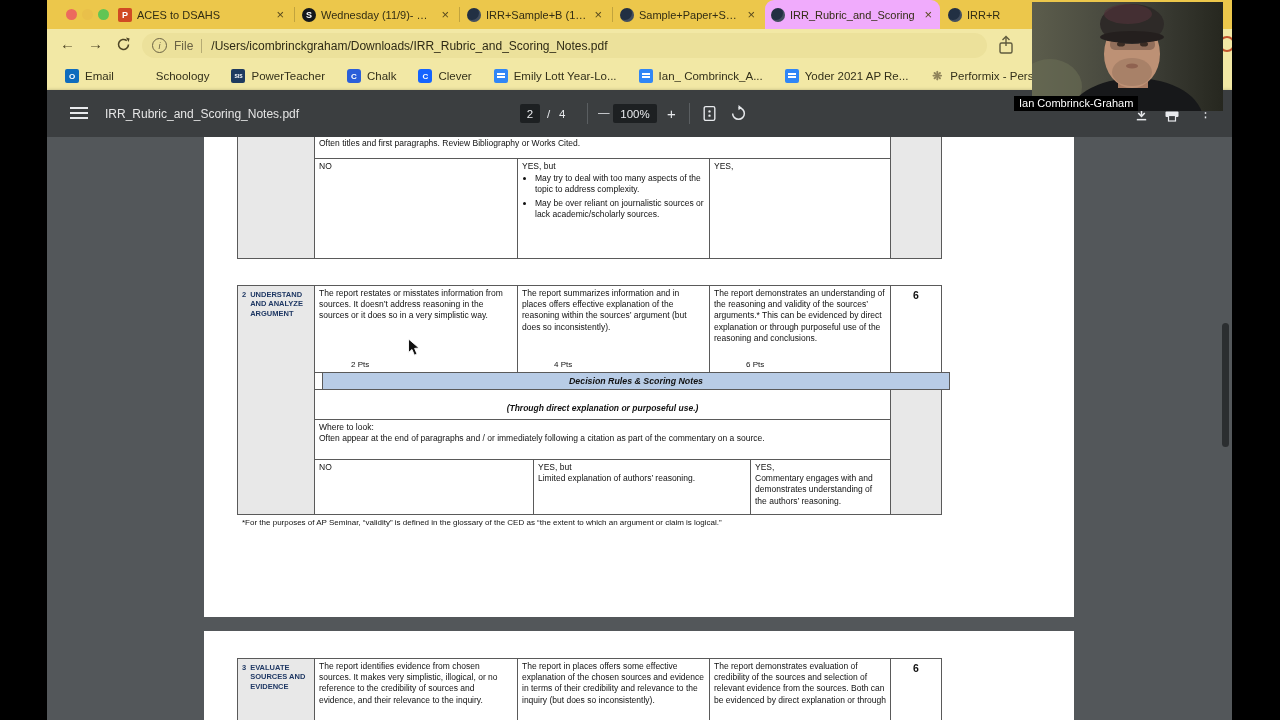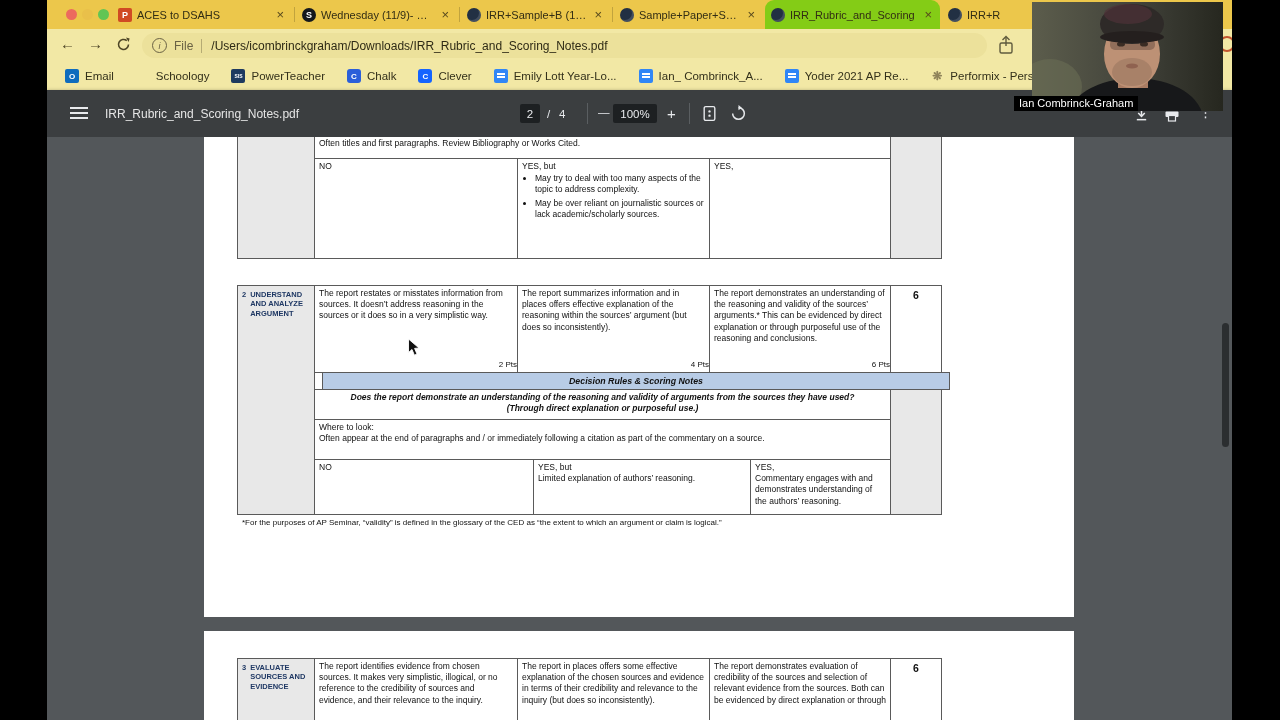--- a/index.html
+++ b/index.html
@@ -6,21 +6,21 @@
   #screen{position:relative;width:1280px;height:720px;overflow:hidden;background:#000;
           font-family:"Liberation Sans",sans-serif;}
   
   .tabstrip{position:absolute;left:47px;top:0;width:1185px;height:29px;background:#ecc74b;}
   .tl{position:absolute;top:9px;width:11px;height:11px;border-radius:50%;}
   .tl-red{left:19px;background:#ec6a5e;}
   .tl-yellow{left:35px;background:#e9c04a;}
   .tl-green{left:51px;background:#61c554;}
   .tab{position:absolute;top:0;height:29px;display:flex;align-items:center;padding:0 6px;box-sizing:border-box;}
   .tab-sep{position:absolute;top:7px;width:1px;height:15px;background:rgba(0,0,0,.18);}
-  .tab.active{background:#84cc16;border-radius:9px 9px 0 0;}
+  .tab.active{background:#f0abfc;border-radius:9px 9px 0 0;}
   .tab-title{flex:1;font-size:11px;color:#322d14;white-space:nowrap;overflow:hidden;text-overflow:ellipsis;margin:0 5px;}
   .tab-close{font-size:13px;color:#57491d;line-height:13px;padding:0 2px;}
   .fav{width:14px;height:14px;flex:0 0 14px;border-radius:3px;display:flex;align-items:center;justify-content:center;
        font-size:9px;font-weight:bold;color:#fff;}
   .fav-ppt{background:#d04a23;border-radius:2px;}
   .fav-sch{background:#14181c;border-radius:50%;}
   .fav-globe{background:#223043;border-radius:50%;box-shadow:inset -2px -2px 0 rgba(255,255,255,.15);}
   .toolbar{position:absolute;left:47px;top:29px;width:1185px;height:33px;background:#f2e8a5;}
   .navbtn{position:absolute;top:6px;font-size:15px;color:#4d4526;}
   .addr{position:absolute;left:95px;top:4px;width:845px;height:25px;border-radius:13px;background:#ece19b;
@@ -67,21 +67,21 @@
   .page{position:absolute;left:204px;width:870px;background:#fff;overflow:hidden;}
   #page1{top:137px;height:480px;}
   #page2{top:631px;height:89px;}
   .scroll-thumb{position:absolute;left:1222px;top:323px;width:7px;height:124px;background:#2b2e30;border-radius:4px;}
   
   .cell{position:absolute;box-sizing:border-box;border:1px solid #5a5a5a;font-size:8.5px;color:#111;
         padding:2px 4px;line-height:1.32;background:#fff;}
   .cell.gray{background:#e8e8e8;}
   .it{}
   .lblcell{font-weight:bold;color:#1f3864;font-size:7.5px;line-height:1.25;display:flex;gap:4px;padding-top:4px;}
-  .pts{position:absolute;bottom:1px;left:0;right:0;text-align:right;font-size:8px;font-style:normal;padding-left:36px;}
+  .pts{position:absolute;bottom:1px;left:0;right:0;text-align:left;font-size:8px;font-style:normal;padding-left:36px;}
   .scorecell{font-weight:bold;font-size:10.5px;text-align:center;padding-top:3px;}
   .band{background:#b8cce6;font-weight:bold;font-style:italic;text-align:center;font-size:8.8px;padding-top:3px;}
   .qrow{font-weight:bold;font-style:italic;text-align:center;font-size:8.5px;padding-top:2px;}
   .cell ul{margin:1px 0 0 0;padding-left:13px;}
   .cell li{margin-bottom:2px;}
   .footnote{position:absolute;left:38px;top:381px;font-size:8px;color:#111;}
   
   .webcam{position:absolute;left:1032px;top:2px;width:191px;height:109px;z-index:20;overflow:hidden;background:#3a3b31;}
   .nametag{position:absolute;left:1014px;top:96px;z-index:21;background:#000;color:#fff;font-size:11px;
            padding:1px 5px 2px 5px;white-space:nowrap;}
@@ -280,21 +280,21 @@
     </div>
     <div class="cell" style="left:505px;top:148px;width:182px;height:88px;">
       <span>The report demonstrates an understanding of the reasoning and validity of the sources’ arguments.* This can be evidenced by direct explanation or through purposeful use of the reasoning and conclusions.</span>
       <span class="pts">6 Pts</span>
     </div>
     <div class="cell scorecell" style="left:686px;top:148px;width:52px;height:88px;"><span>6</span></div>
 
     <div class="cell band" style="left:110px;top:235px;width:628px;height:18px;margin-left:8px;"><span>Decision Rules &amp; Scoring Notes</span></div>
 
     <div class="cell qrow" style="left:110px;top:252px;width:577px;height:31px;">
-      <span>Does the report demonstrate an understanding of the reasoning and validity of arguments from the sources they have used?</span><br>
+      <br>
       <span>(Through direct explanation or purposeful use.)</span>
     </div>
     <div class="cell gray" style="left:686px;top:252px;width:52px;height:126px;"></div>
     <div class="cell it" style="left:110px;top:282px;width:577px;height:41px;border-bottom-style:dotted;border-bottom-color:#999;">
       <span>Where to look:</span><br>
       <span>Often appear at the end of paragraphs and / or immediately following a citation as part of the commentary on a source.</span>
     </div>
     <div class="cell it" style="left:110px;top:322px;width:220px;height:56px;"><span>NO</span></div>
     <div class="cell it" style="left:329px;top:322px;width:218px;height:56px;">
       <span>YES, but</span><br>

